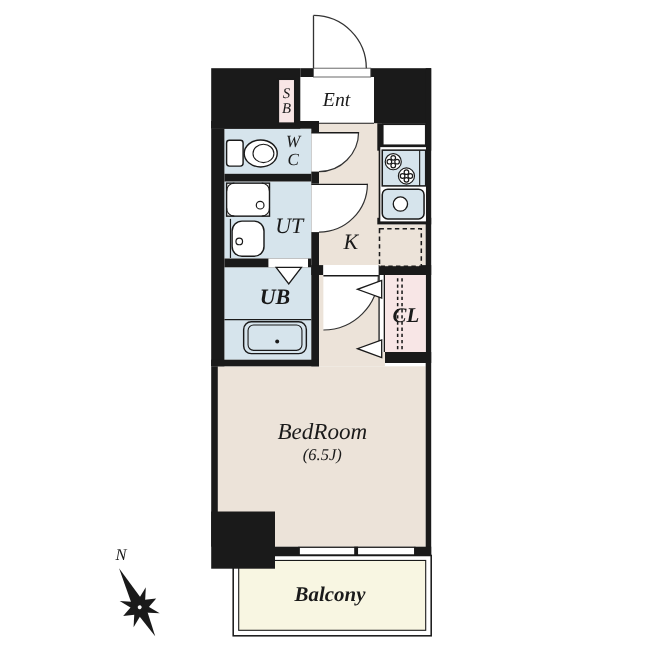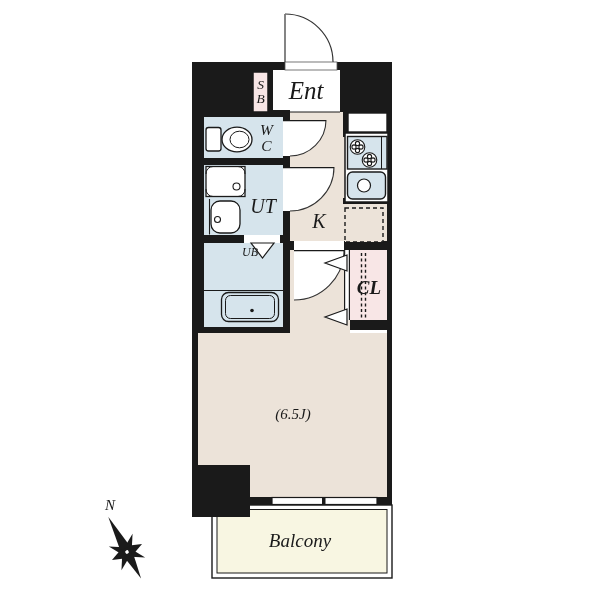--- a/index.html
+++ b/index.html
@@ -182,23 +182,24 @@
     <path d="M0,30 L4.5,5.5 L0,0 L-4.5,5.5 Z"></path>
     <path d="M17,0 L5.5,4.5 L0,0 L5.5,-4.5 Z"></path>
     <path d="M-17,0 L-5.5,4.5 L0,0 L-5.5,-4.5 Z"></path>
     <circle cx="0" cy="0" r="4.2" fill="#1a1a1a"></circle>
     <circle cx="0" cy="0" r="1.8" fill="#ffffff"></circle>
   </g>
 </svg>
 
   <div class="lbl" style="left:260.5px;top:92px;font-size:13.5px;">S
 B</div>
-  <div class="lbl" style="left:306px;top:91px;font-size:25px;">Ent</div>
+  <div class="lbl" style="left:306px;top:91px;font-size:18px;">Ent</div>
   <div class="lbl" style="left:266.5px;top:138px;font-size:15.5px;">W
 C</div>
   <div class="lbl" style="left:263px;top:206px;font-size:20px;">UT</div>
-  <div class="lbl" style="left:250px;top:252px;font-size:12px;">UB</div>
+  <div class="lbl" style="left:250px;top:271px;font-size:20px;font-weight:bold;">UB</div>
   <div class="lbl" style="left:319px;top:221px;font-size:20px;">K</div>
   <div class="lbl" style="left:369px;top:288px;font-size:19px;font-weight:bold;">CL</div>
+  <div class="lbl" style="left:293px;top:392px;font-size:21px;">BedRoom</div>
   <div class="lbl" style="left:293px;top:415px;font-size:15px;">(6.5J)</div>
-  <div class="lbl" style="left:300px;top:541px;font-size:19px;">Balcony</div>
+  <div class="lbl" style="left:300px;top:541px;font-size:19px;font-weight:bold;">Balcony</div>
   <div class="lbl" style="left:110px;top:506px;font-size:15px;">N</div>
 </div>
 
 </body></html>

